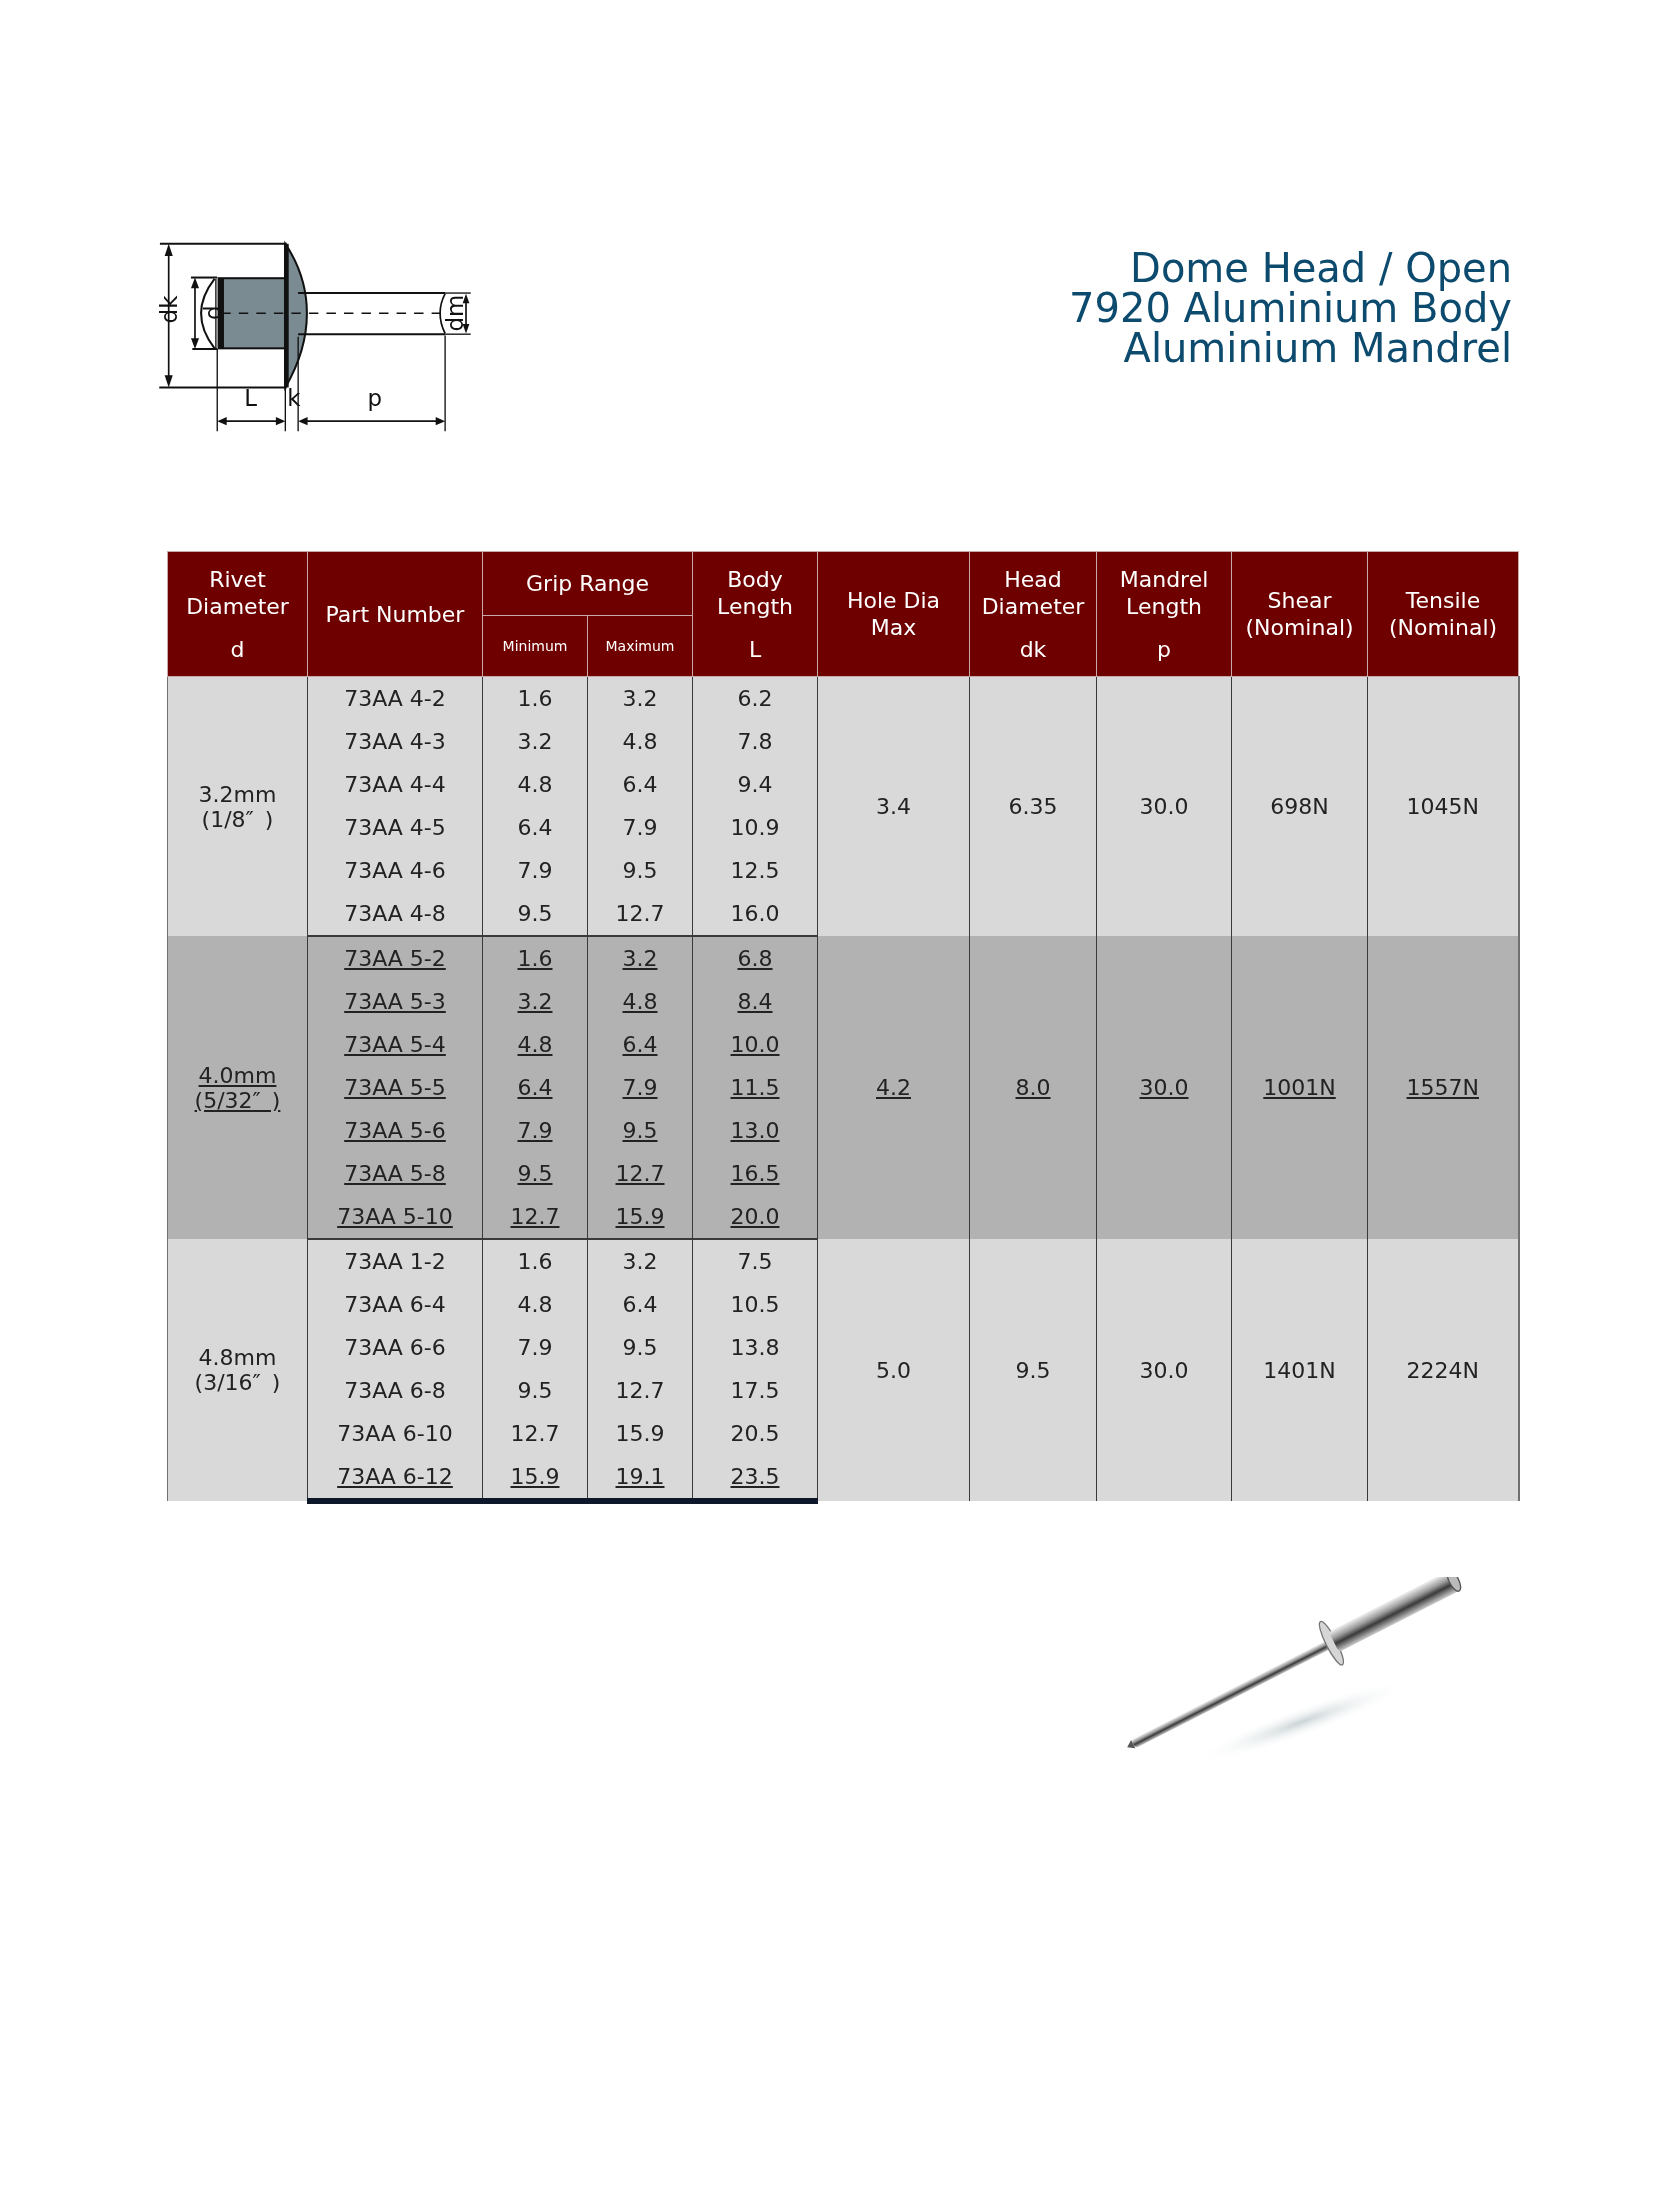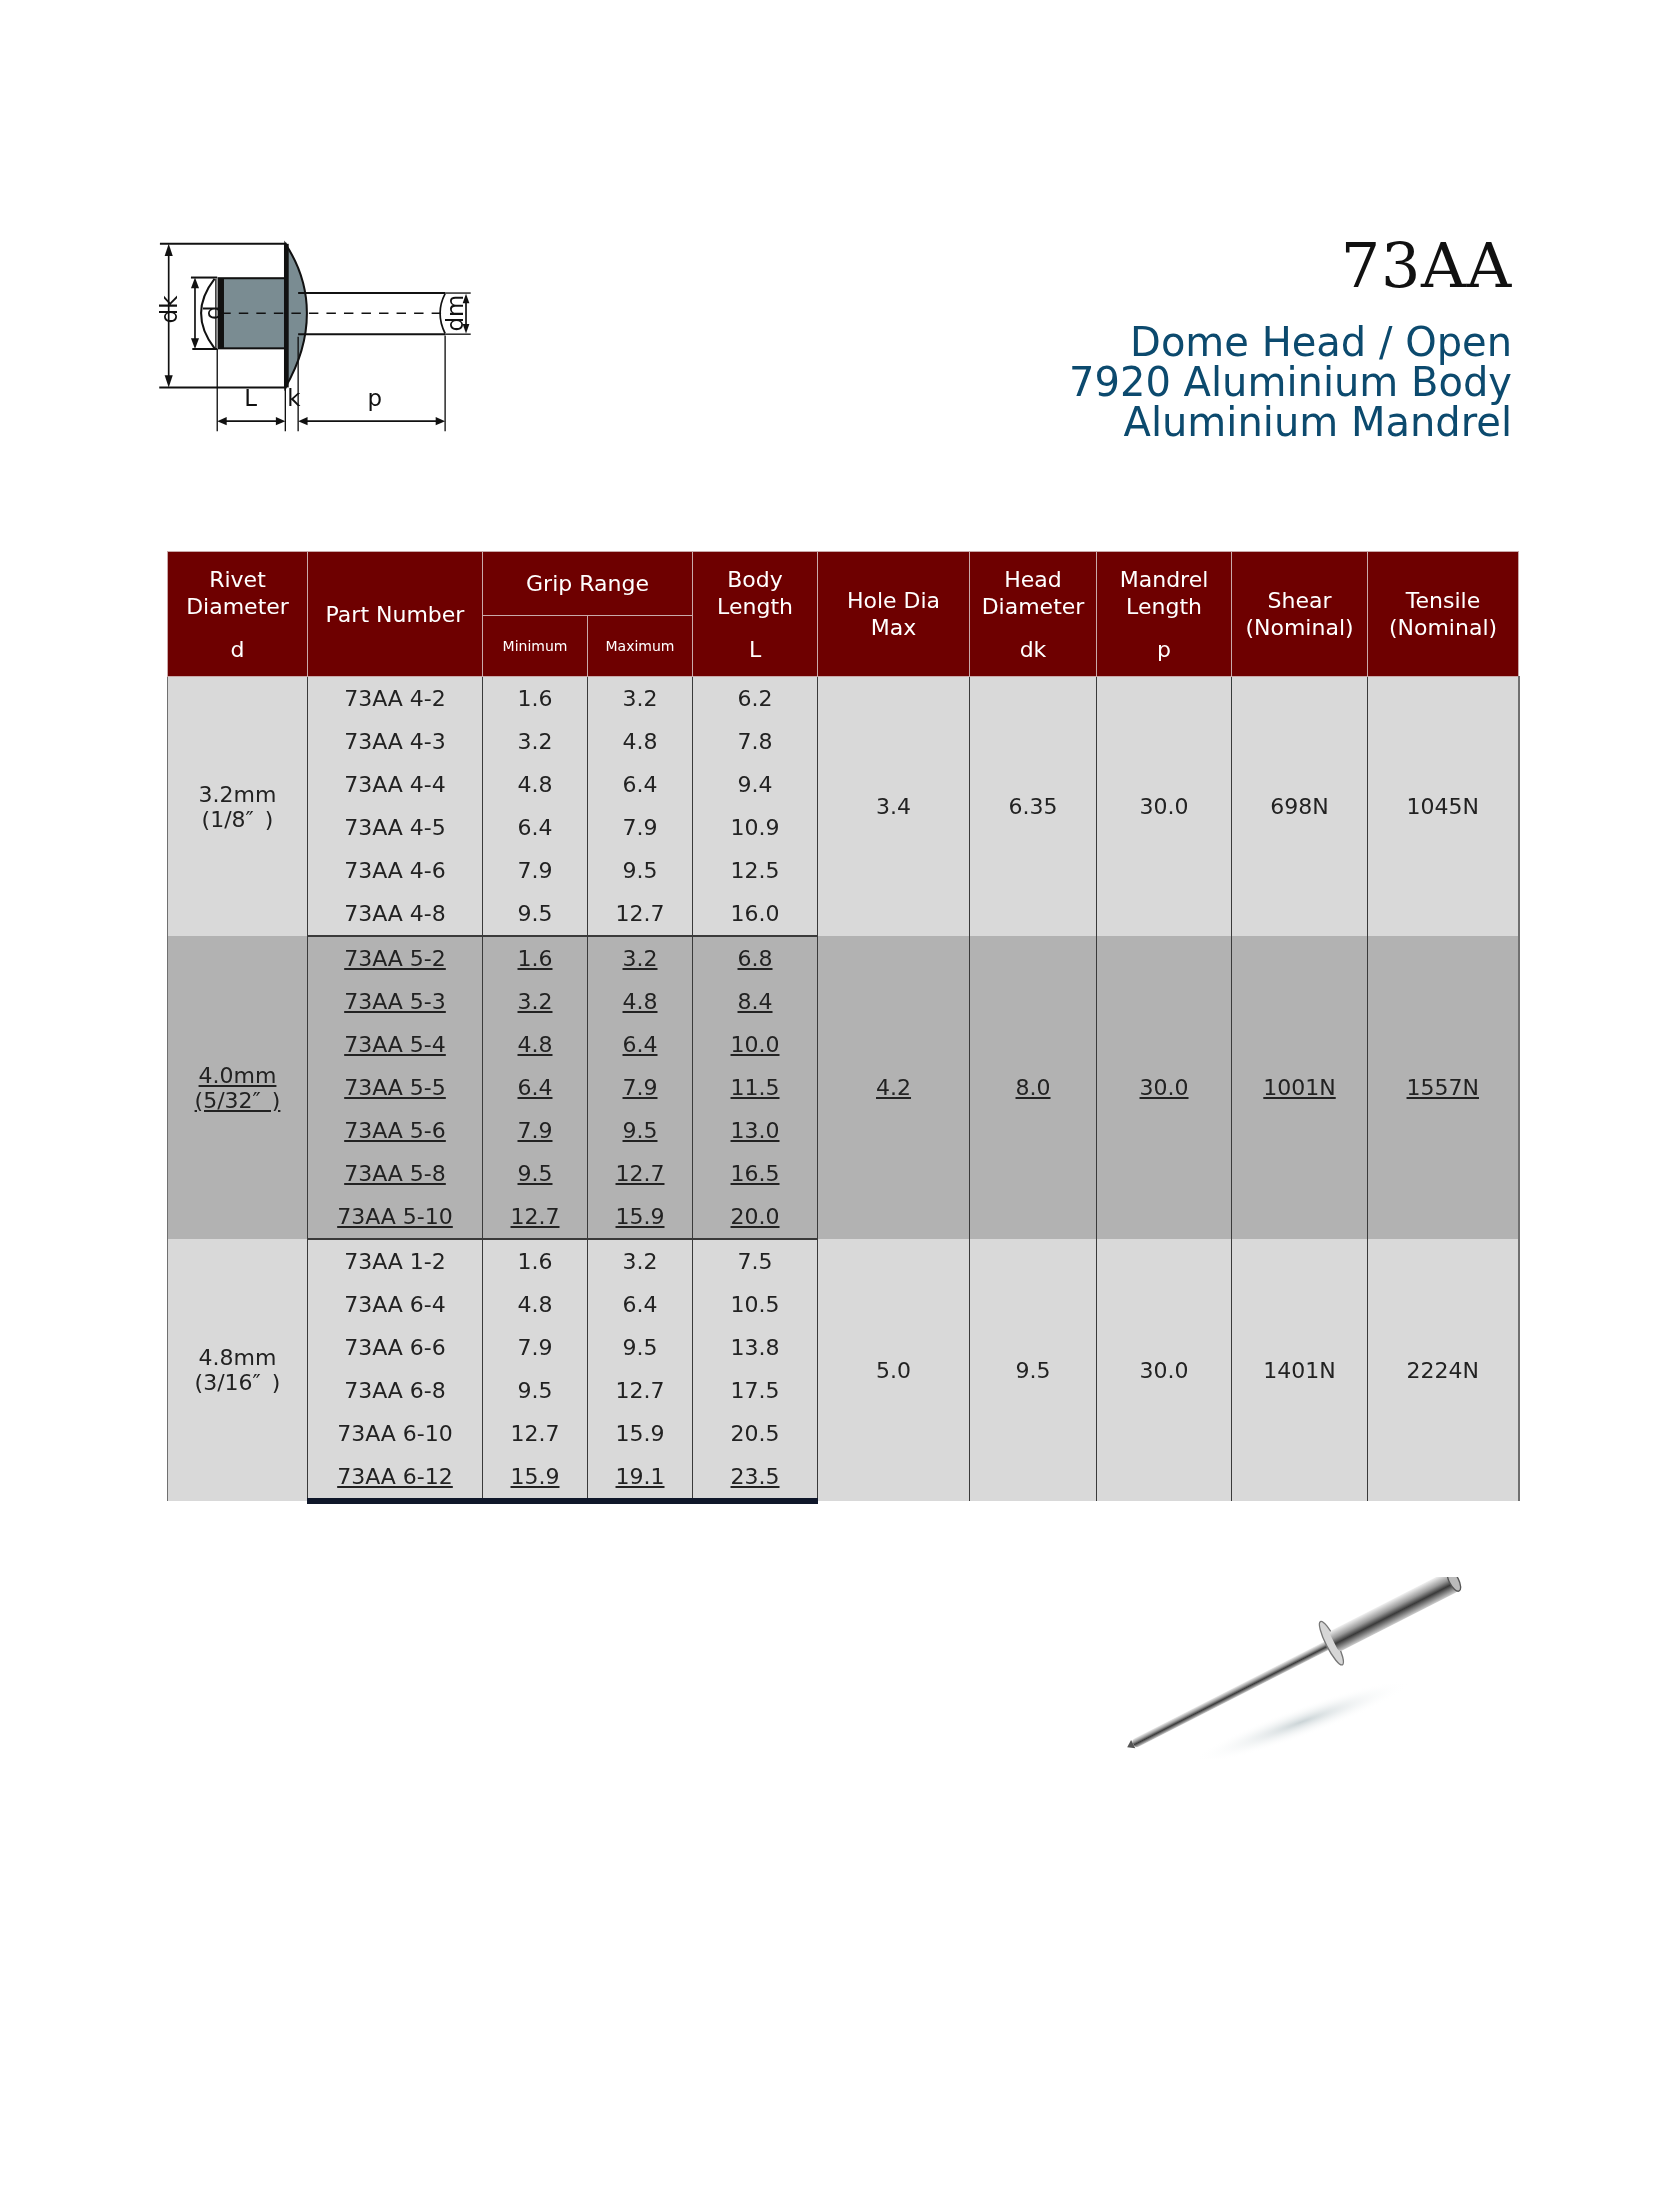--- a/index.html
+++ b/index.html
@@ -98,21 +98,20 @@
     <text x="0" y="0" transform="translate(262,480) rotate(-90)">dk</text>
     <text x="0" y="0" transform="translate(328,475) rotate(-90)">d</text>
     <text x="0" y="0" transform="translate(686,492) rotate(-90)">dm</text>
     <text x="362" y="603">L</text>
     <text x="426" y="603">k</text>
     <text x="545" y="603">p</text>
   </g>
 </svg>
 
 <div class="title-block">
-  <div class="model">73AA</div>
   <div class="sub sub-first">Dome Head / Open</div>
   <div class="sub">7920 Aluminium Body</div>
   <div class="sub">Aluminium Mandrel</div>
 </div>
 
 <table class="spec">
   <colgroup>
     <col style="width:140px">
       <col style="width:175px">
       <col style="width:105px">

